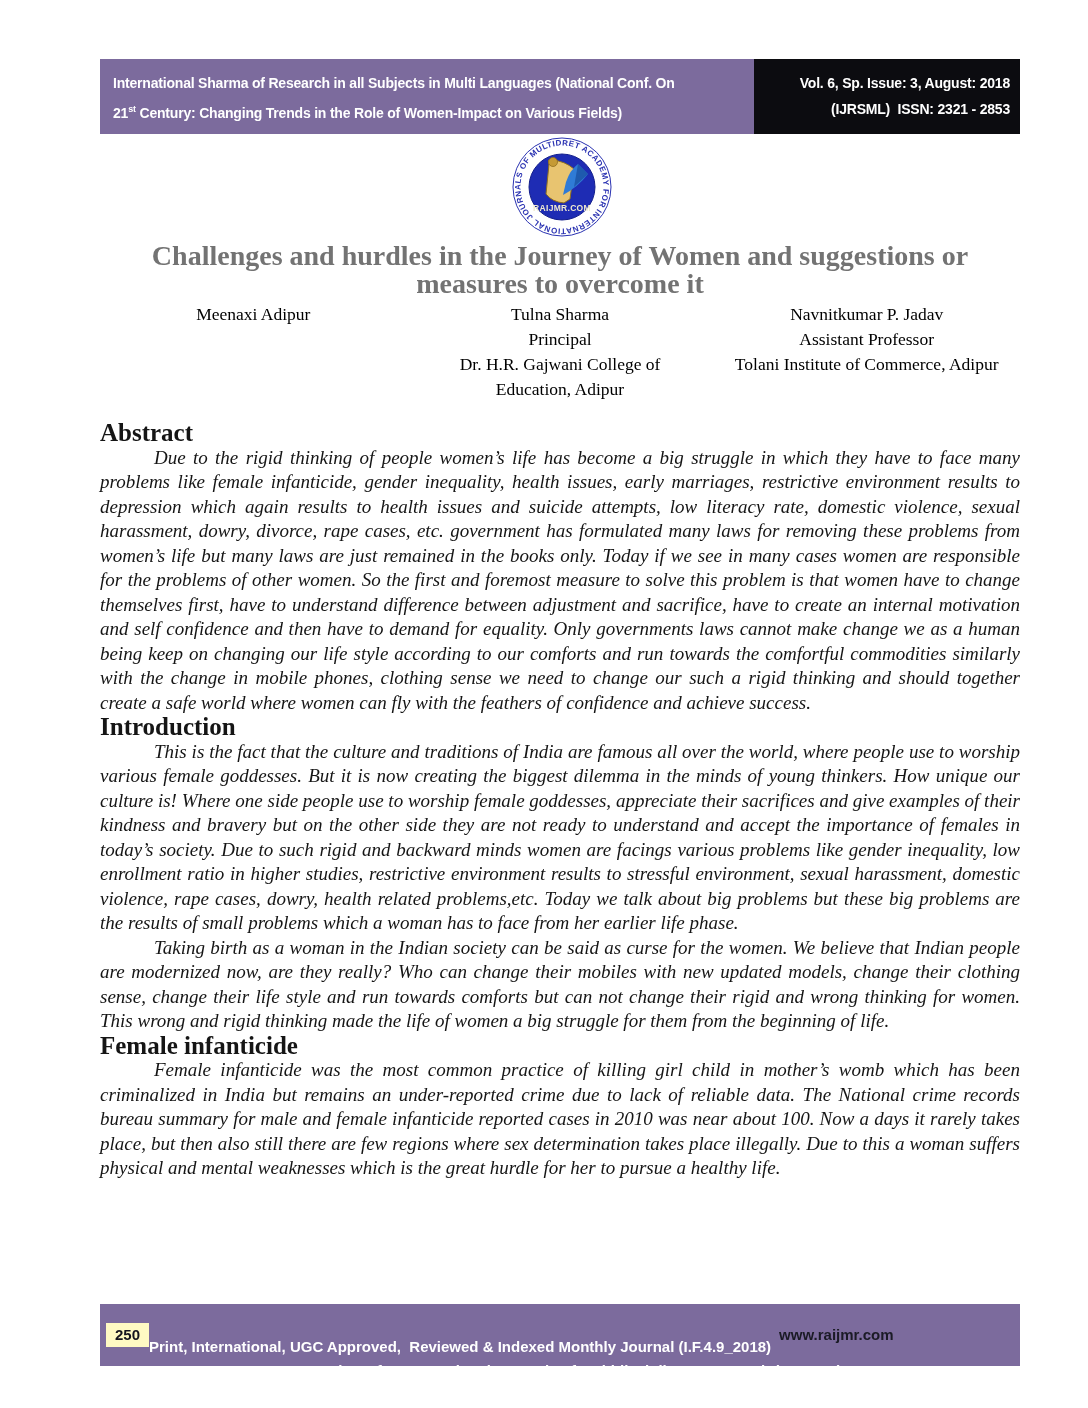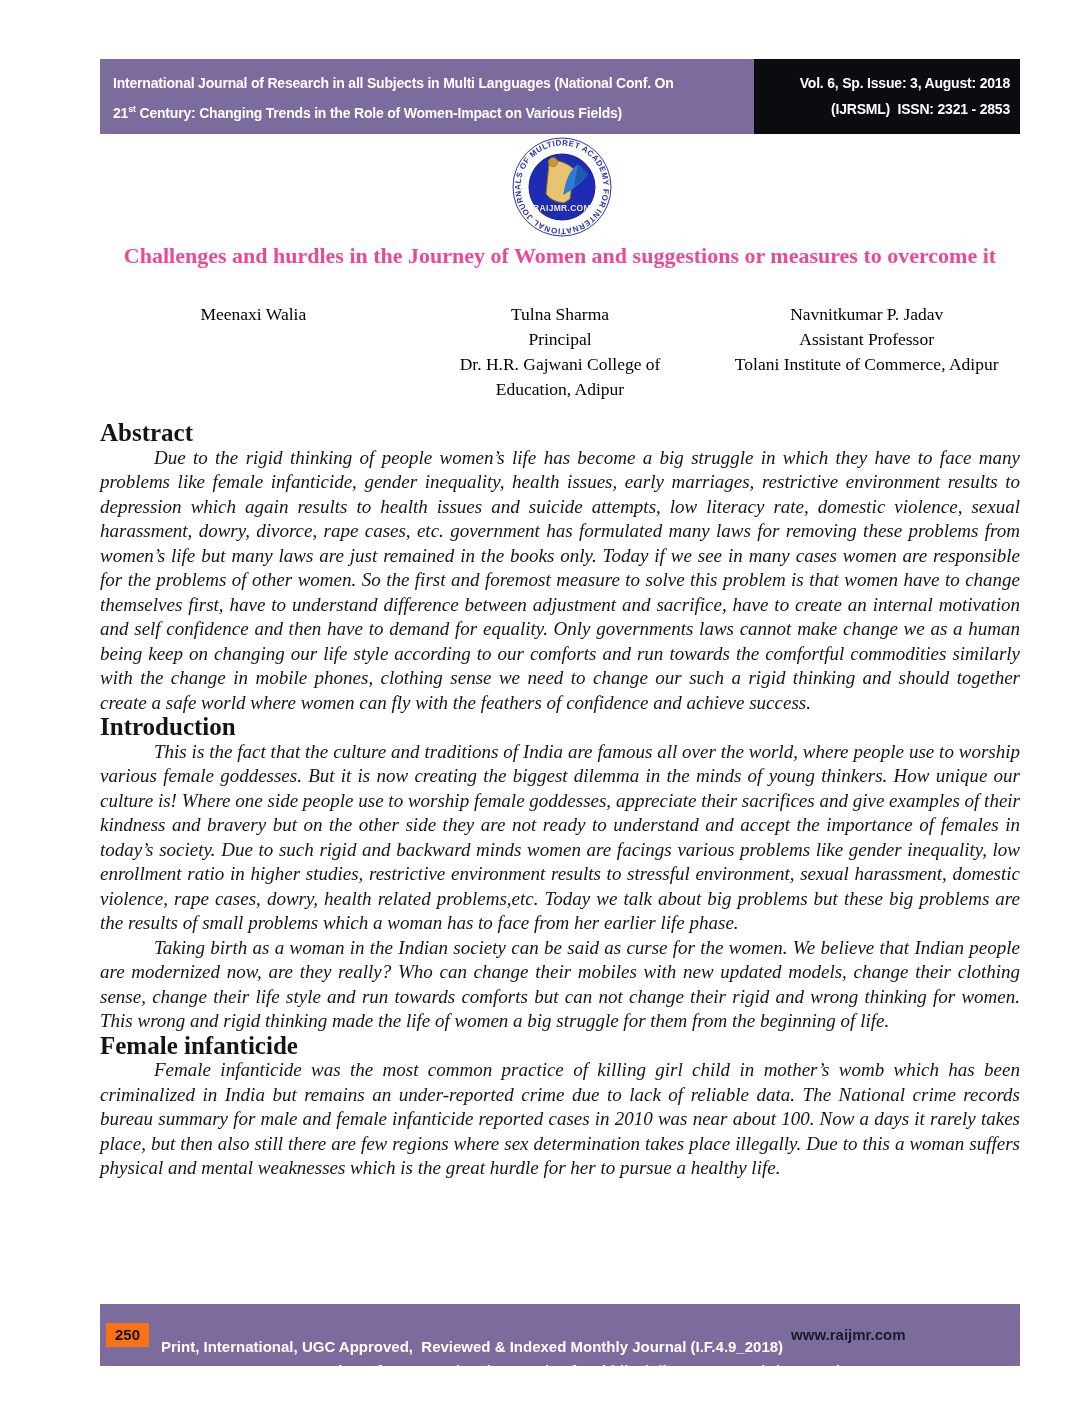--- a/index.html
+++ b/index.html
@@ -26,51 +26,51 @@
     text-align:right; padding:11px 10px 0 4px; overflow:hidden;
   }
   .hdr-black .hline { white-space:pre; line-height:26px; letter-spacing:-0.2px; }
 
   
   .logo-wrap { position:absolute; left:512px; top:137px; width:100px; height:100px; }
 
   
   .paper-title {
     position:absolute; left:100px; top:242px; width:920px;
-    text-align:center; font-weight:bold; font-size:22px; line-height:28px; color:#ec4899;
+    text-align:center; font-weight:bold; font-size:28px; line-height:28px; color:#737373;
   }
   .authors { position:absolute; left:100px; top:302px; width:920px; display:flex; }
   .author-col { flex:1 1 33.33%; text-align:center; font-size:17.5px; line-height:25px; color:#000; padding:0 18px; }
 
   
   .article { position:absolute; left:100px; top:421px; width:920px; }
   .section-heading { font-weight:bold; font-size:25px; line-height:24.5px;font-family:Liberation Serif, serif; }
   .body-para { font-size:19px; line-height:24.5px; text-align:justify; text-indent:54px;font-style:italic; }
 
   
   .footer {
     position:absolute; left:100px; top:1304px; width:920px; height:62px;
     background:#7c6b9d; color:#ffffff;
     font-family:"Liberation Sans", sans-serif; font-weight:bold; font-size:15px;
     padding:7px 12px 0 6px;
   }
   .footer-line1 { display:flex; align-items:center; white-space:pre; line-height:24px; }
-  .page-num { background:#f97316; color:#14141e; padding:0 9px; margin-right:12px; }
+  .page-num { background:#fef9c3; color:#14141e; padding:0 9px; }
   .f-text { color:#ffffff;margin-top:24px; }
   .f-url { color:#1b1b26; margin-left:8px; }
   .footer-line2 { text-align:center; line-height:24px; }
 </style>
 </head>
 <body>
 
 <div class="page">
 
   <div class="header-band">
     <div class="hdr-purple">
-      <div class="hline">International Journal of Research in all Subjects in Multi Languages (National Conf. On</div>
+      <div class="hline">International Sharma of Research in all Subjects in Multi Languages (National Conf. On</div>
       <div class="hline"><span>21</span><sup>st</sup><span> Century: Changing Trends in the Role of Women-Impact on Various Fields)</span></div>
     </div>
     <div class="hdr-black">
       <div class="hline">Vol. 6, Sp. Issue: 3, August: 2018</div>
       <div class="hline">(IJRSML)  ISSN: 2321 - 2853</div>
     </div>
   </div>
 
   <div class="logo-wrap">
     <svg width="100" height="100" viewBox="0 0 100 100">
@@ -85,21 +85,21 @@
       <path d="M66,27 L76,37 Q66,50 51,58 L54,45 Q58,33 66,27 Z" fill="#2f7bd6"></path>
       <path d="M66,27 L76,37 L62,50 Z" fill="#1a4fa0" opacity="0.75"></path>
       <text x="50" y="74" text-anchor="middle" font-family="Liberation Sans, sans-serif" font-size="8.5" font-weight="bold" fill="#f0ead0" letter-spacing="0.3">RAIJMR.COM</text>
     </svg>
   </div>
 
   <h1 class="paper-title">Challenges and hurdles in the Journey of Women and suggestions or measures to overcome it</h1>
 
   <div class="authors">
     <div class="author-col">
-      <div>Meenaxi Walia</div>
+      <div>Meenaxi Adipur</div>
     </div>
     <div class="author-col">
       <div>Tulna Sharma</div>
       <div>Principal</div>
       <div>Dr. H.R. Gajwani College of Education, Adipur</div>
     </div>
     <div class="author-col">
       <div>Navnitkumar P. Jadav</div>
       <div>Assistant Professor</div>
       <div>Tolani Institute of Commerce, Adipur</div>

